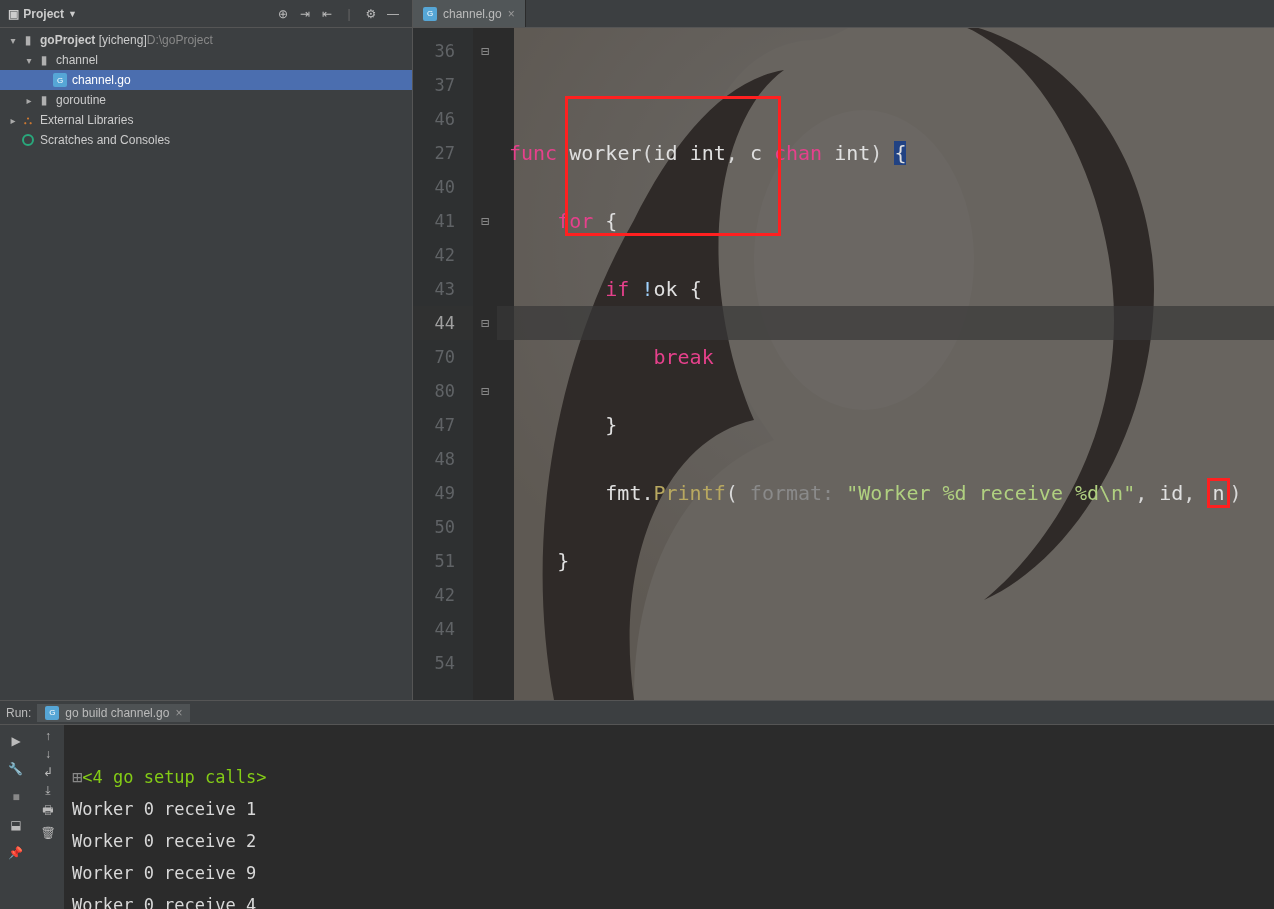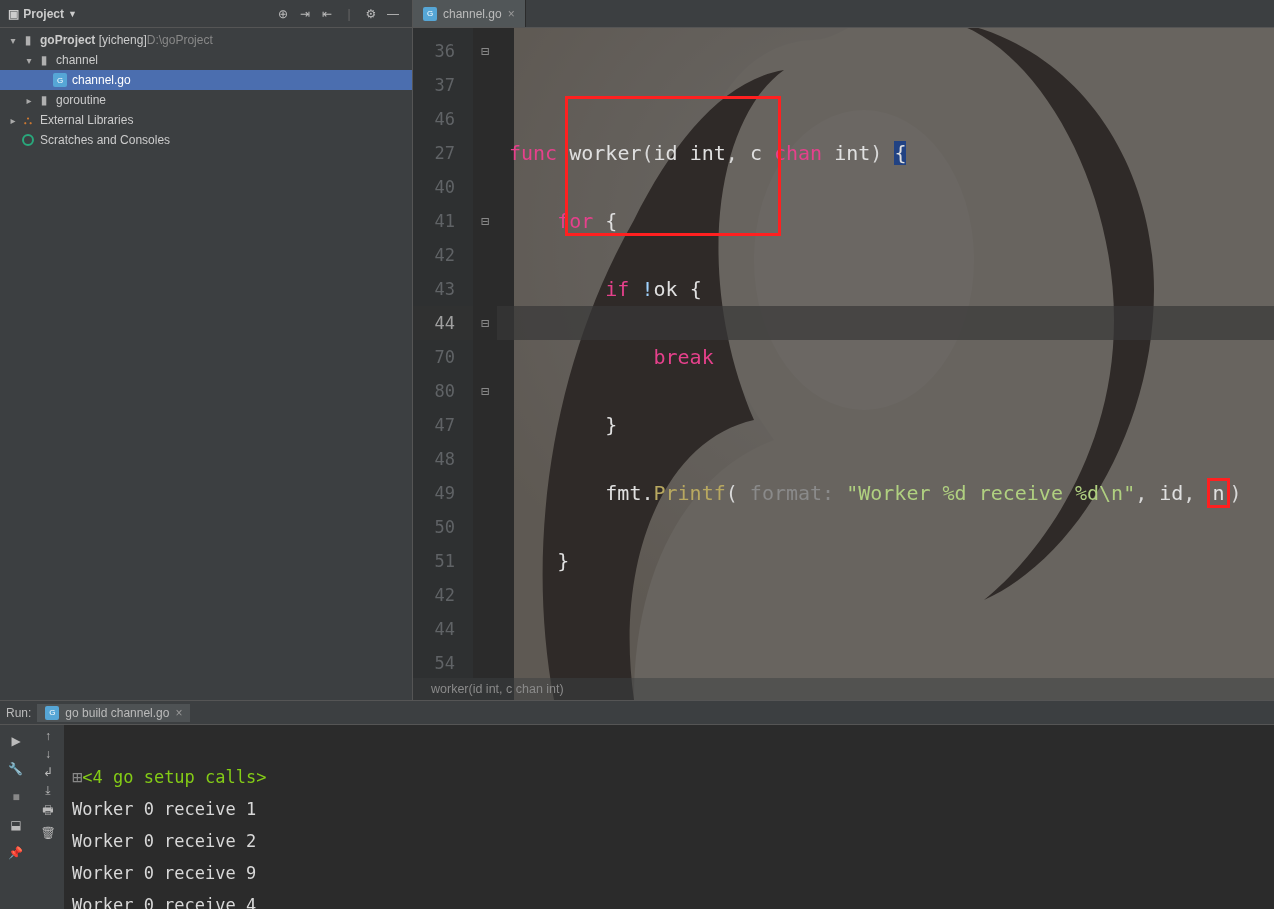--- a/index.html
+++ b/index.html
@@ -300,21 +300,20 @@
 
 
 
 
 
 
 
 
       </div>
     </div>
-    <div class="breadcrumb">worker(id int, c chan int)</div>
   </div>
 </div>
 
 <div class="run-panel">
   <div class="run-header">
     <span>Run:</span>
     <div class="run-tab">
       <span class="go-icon">G</span>
       <span>go build channel.go</span>
       <span style="color:#999">×</span>

